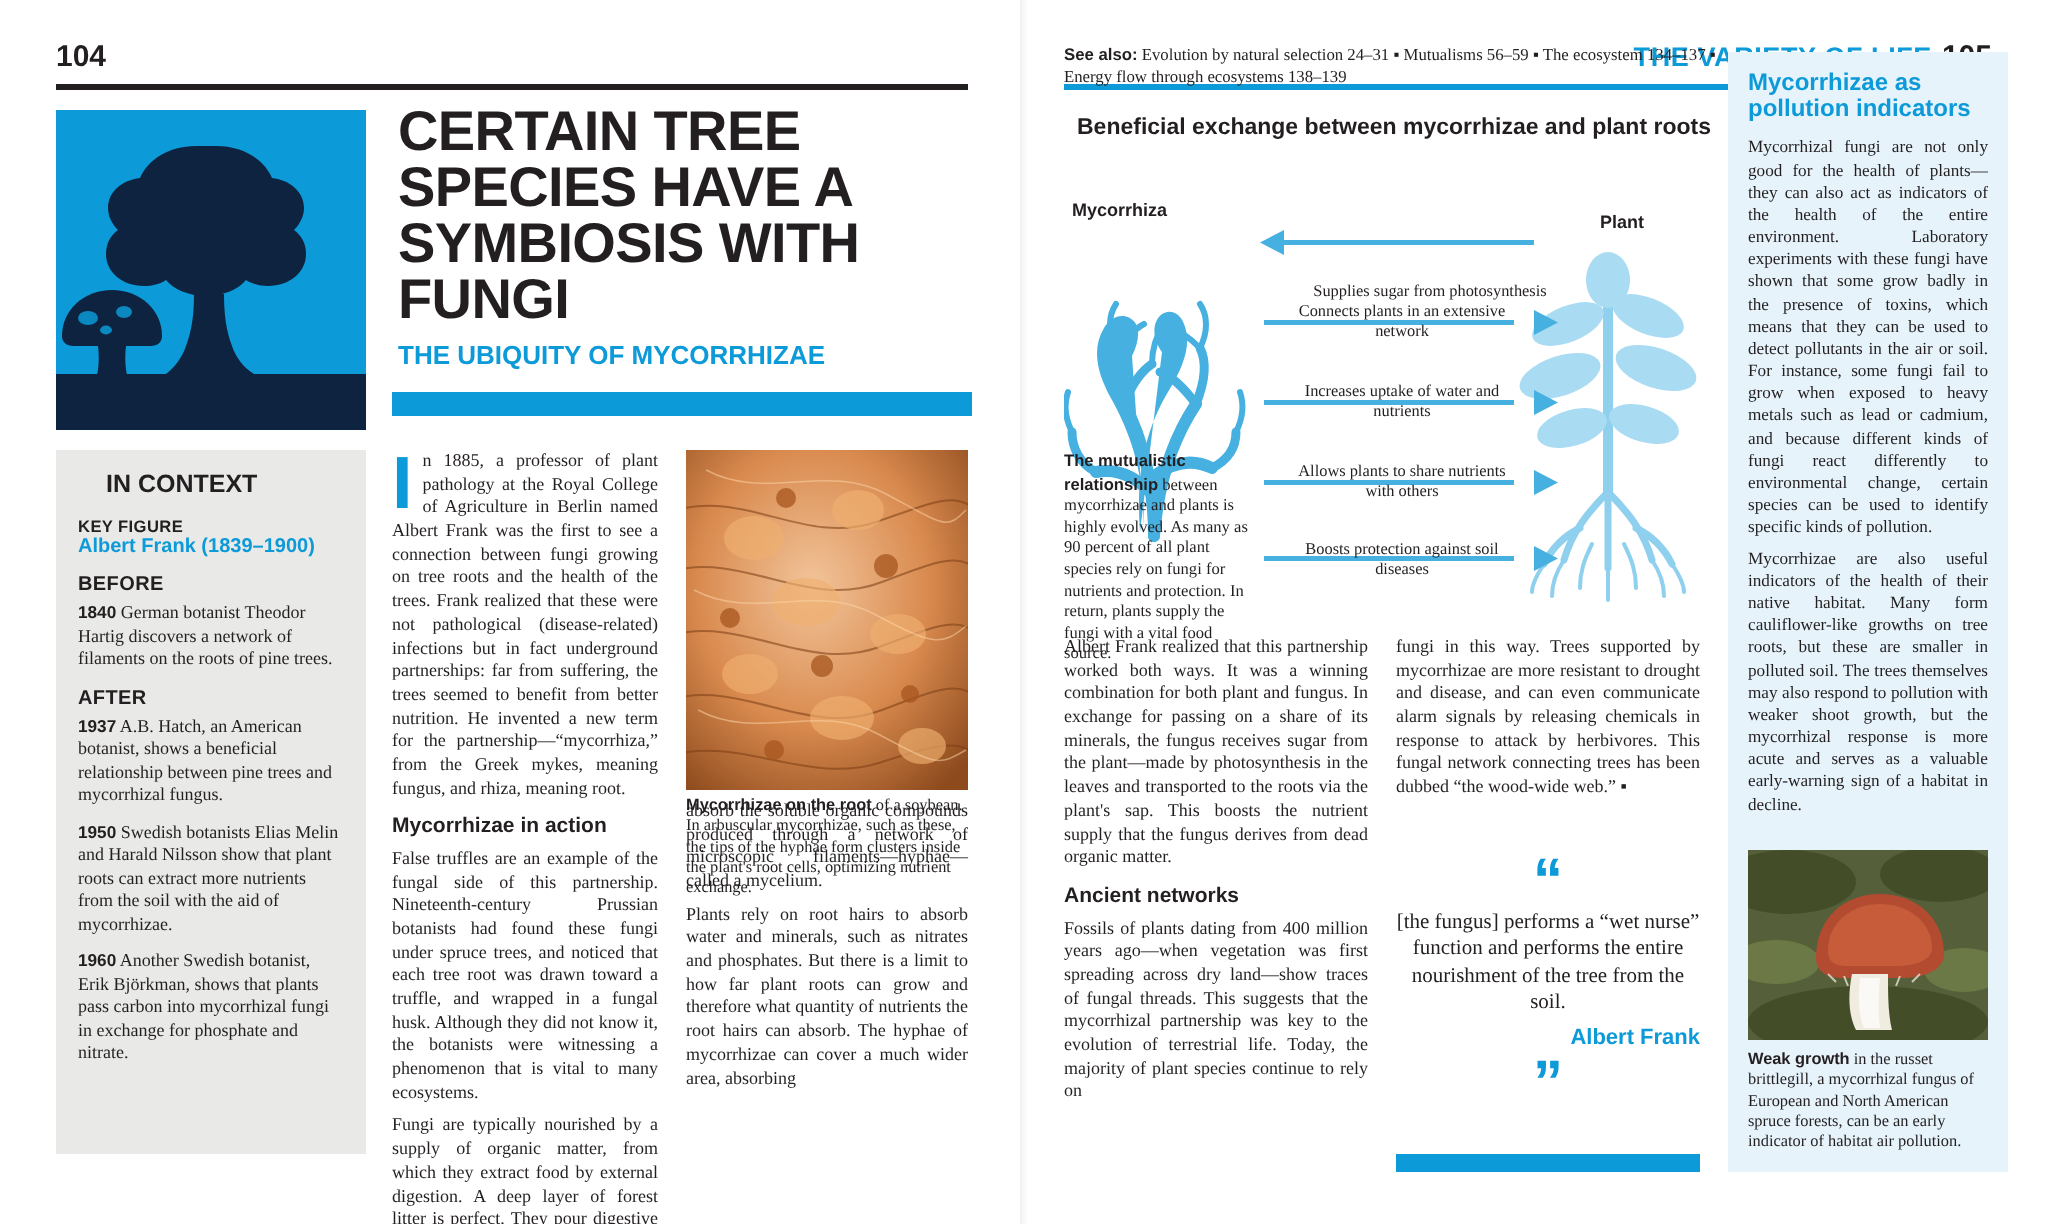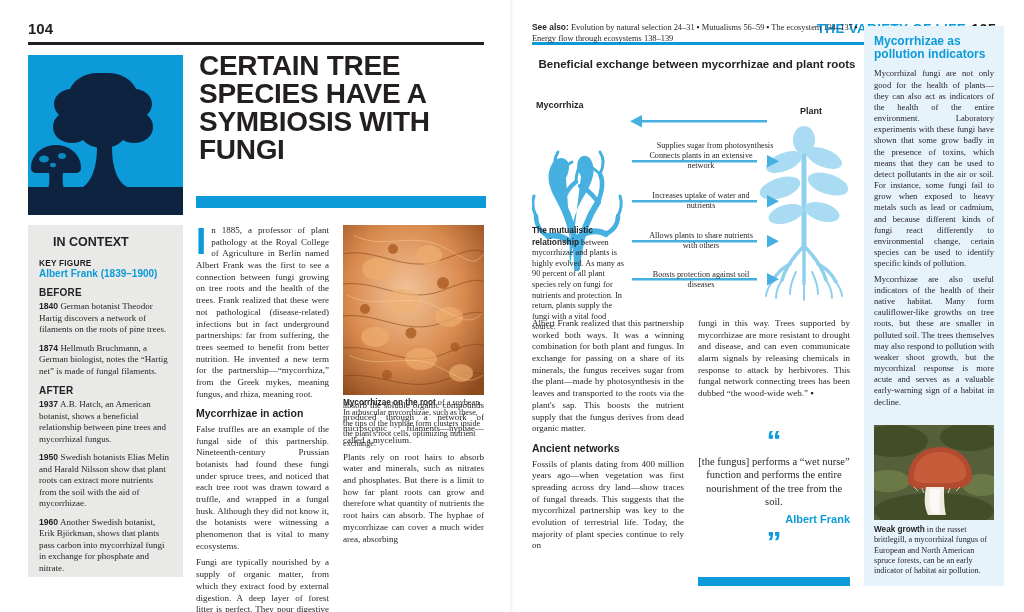--- a/index.html
+++ b/index.html
@@ -376,37 +376,34 @@
         <g fill="#0c9ad8" opacity="0.85">
           <ellipse cx="16" cy="104" rx="5" ry="3.5"></ellipse>
           <ellipse cx="34" cy="101" rx="4" ry="3"></ellipse>
           <ellipse cx="25" cy="110" rx="3" ry="2.2"></ellipse>
         </g>
       </svg>
     </div>
 
     <div class="title-block">
       <h1 class="title">Certain tree species have a symbiosis with fungi</h1>
+      <div class="subtitle">The ubiquity of mycorrhizae</div>
     </div>
     <div class="blue-bar"></div>
 
     <div class="context-box">
       <div class="context-title">In context</div>
 
       <div class="ctx-head">Key figure</div>
       <div class="ctx-figure">Albert Frank (1839–1900)</div>
 
       <div class="ctx-period">Before</div>
       <div class="ctx-entry">
         <b>1840</b>
         <span>German botanist Theodor Hartig discovers a network of filaments on the roots of pine trees.</span>
-      </div>
-      <div class="ctx-entry">
-        <b>1874</b>
-        <span>Hellmuth Bruchmann, a German biologist, notes the “Hartig net” is made of fungal filaments.</span>
       </div>
 
       <div class="ctx-period">After</div>
       <div class="ctx-entry">
         <b>1937</b>
         <span>A.B. Hatch, an American botanist, shows a beneficial relationship between pine trees and mycorrhizal fungus.</span>
       </div>
       <div class="ctx-entry">
         <b>1950</b>
         <span>Swedish botanists Elias Melin and Harald Nilsson show that plant roots can extract more nutrients from the soil with the aid of mycorrhizae.</span>

